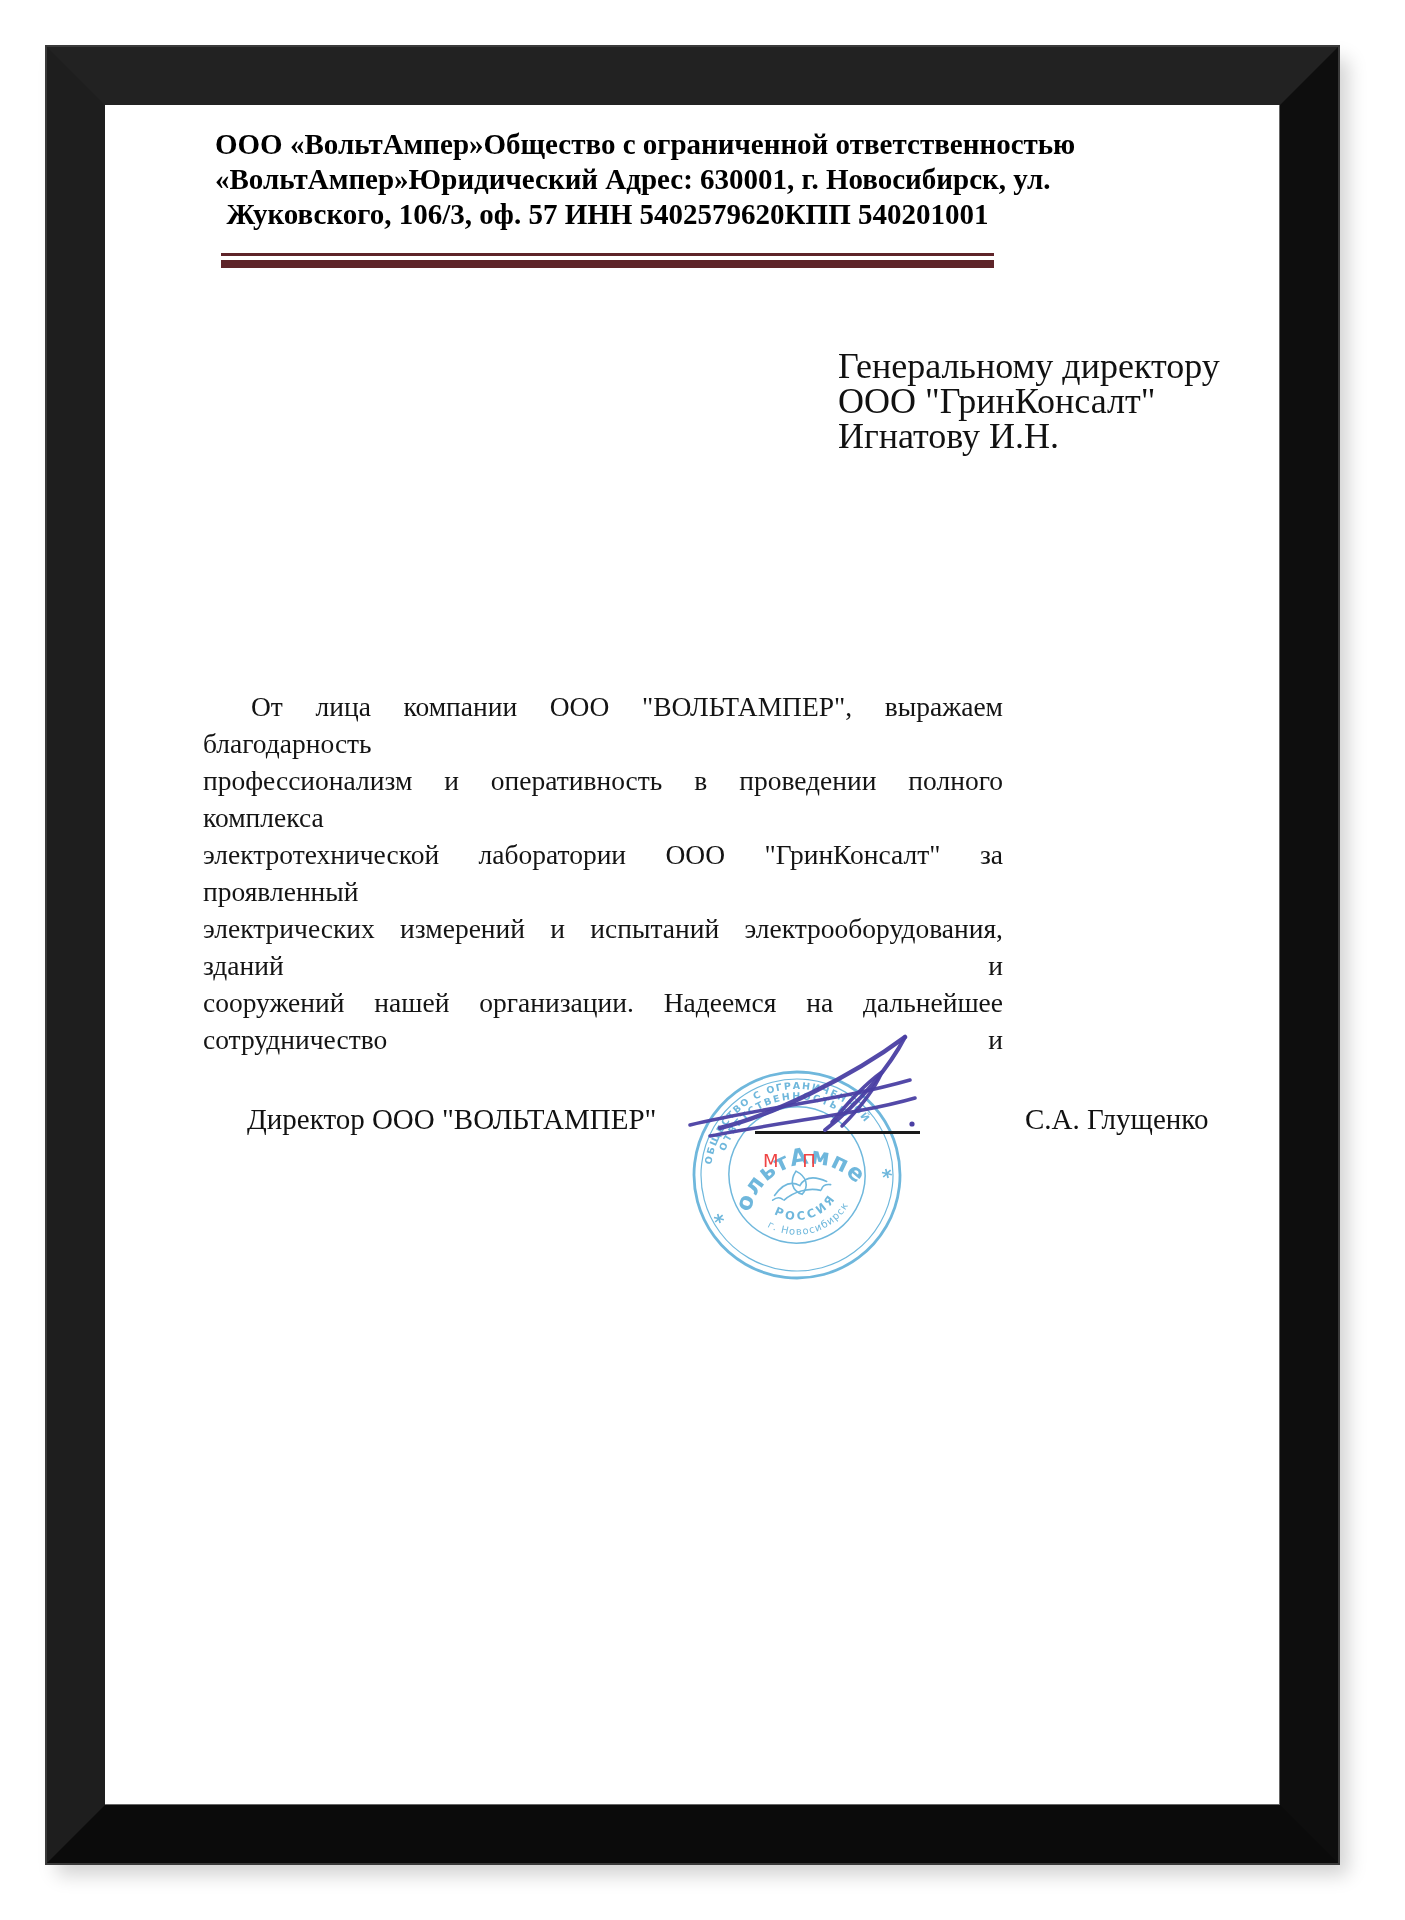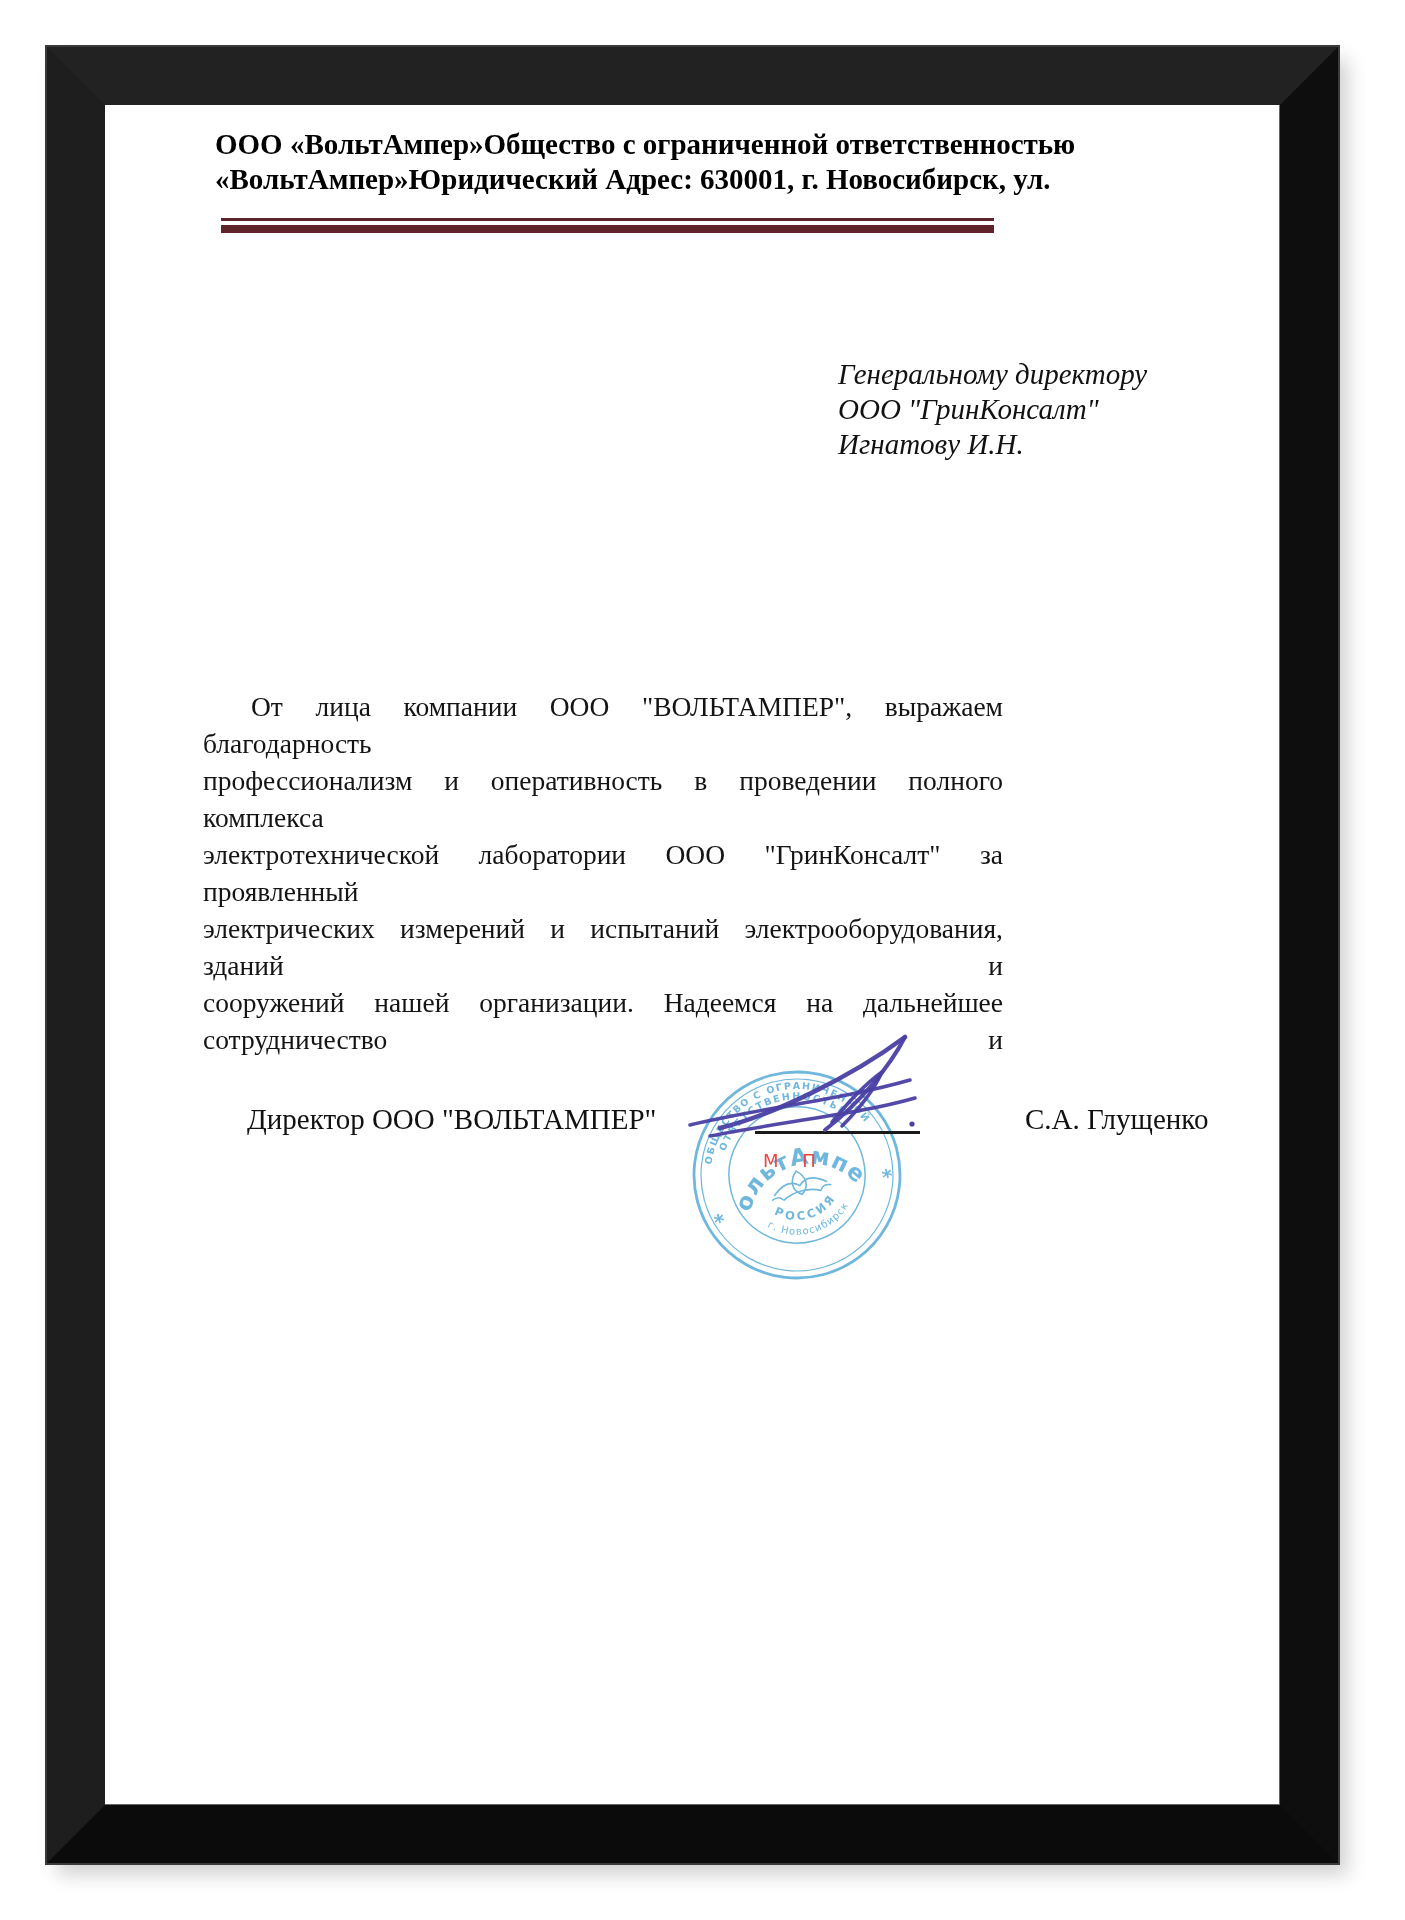--- a/index.html
+++ b/index.html
@@ -36,22 +36,22 @@
     font-size: 29px; line-height: 35px; color: #000;
   }
   .letterhead .lh-line { white-space: nowrap; }
   .divider { margin: 21px 6px 0 6px; }
   .divider .bar-thin  { height: 3px; background: var(--divider); }
   .divider .bar-gap   { height: 4px; }
   .divider .bar-thick { height: 8px; background: var(--divider); }
 
   
   .recipient {
-    position: absolute; left: 733px; top: 252px;
-    font-size: 29px; line-height: 35px; white-space: nowrap; font-style: italic;
+    position: absolute; left: 733px; top: 244px;
+    font-size: 36px; line-height: 35px; white-space: nowrap;
   }
 
   
   .body-par {
     position: absolute; left: 98px; top: 583px; width: 800px;
     font-size: 27.5px; line-height: 37px; color: #141414;
   }
   .body-par .jline { text-align: justify; text-align-last: justify; }
   .body-par .jline.indent { text-indent: 48px; }
   .body-par .plain { text-align: left; }
@@ -89,20 +89,21 @@
 </head>
 <body>
 
 <div class="canvas">
   <div class="frame">
     <div class="page">
 
       <div class="letterhead">
         <div class="lh-line">ООО «ВольтАмпер»Общество с ограниченной ответственностью</div>
         <div class="lh-line">«ВольтАмпер»Юридический Адрес: 630001, г. Новосибирск, ул.</div>
+        <div class="lh-line">Жуковского, 106/3, оф. 57 ИНН 5402579620КПП 540201001</div>
         <div class="divider">
           <div class="bar-thin"></div>
           <div class="bar-gap"></div>
           <div class="bar-thick"></div>
         </div>
       </div>
 
       <div class="recipient">
         <div>Генеральному директору</div>
         <div>ООО "ГринКонсалт"</div>

